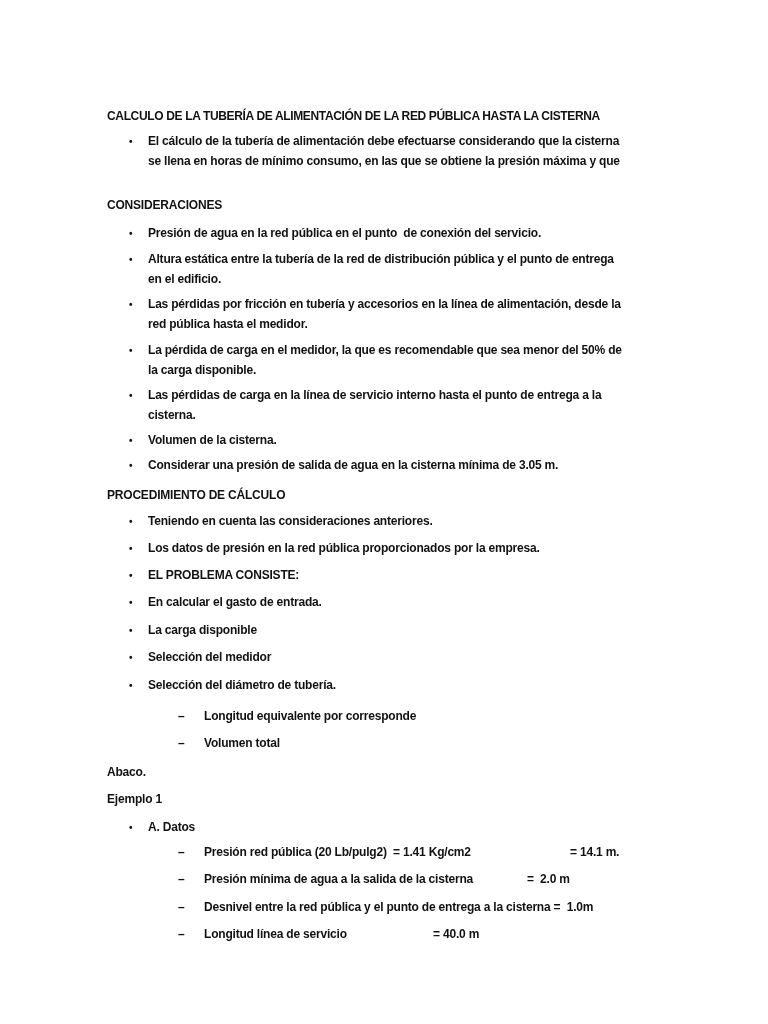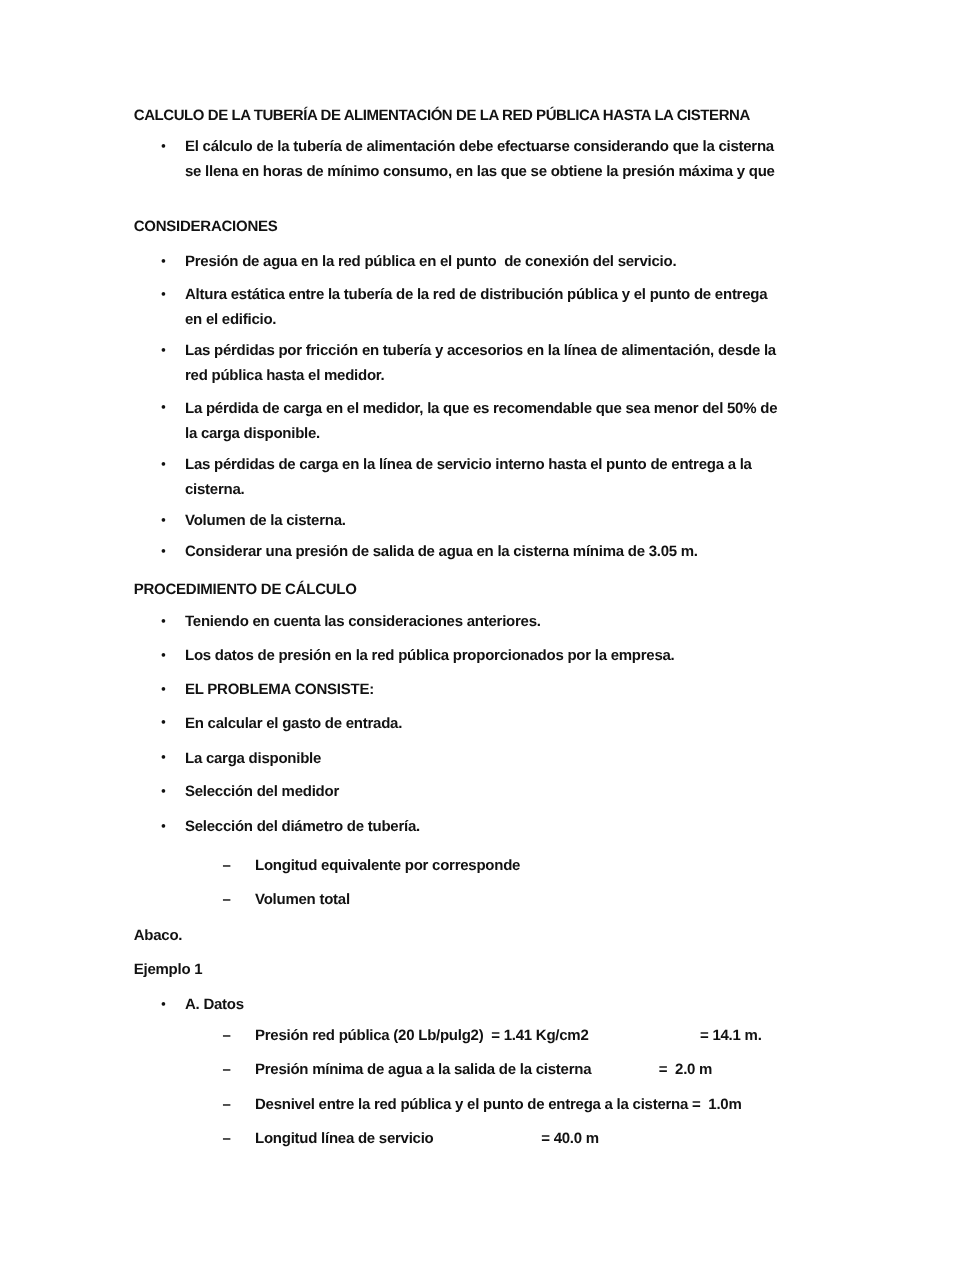--- a/index.html
+++ b/index.html
@@ -7,21 +7,21 @@
     position:relative;
     width:768px;height:1024px;
     background:#ffffff;
     overflow:hidden;
     font-family:"Liberation Sans","DejaVu Sans",sans-serif;
     font-weight:700;
     font-size:12px;
     letter-spacing:-0.2px;
     color:#121212;
   }
-  .ln{position:absolute;white-space:pre;line-height:14px;}
+  .ln{position:absolute;white-space:pre;line-height:14px;margin-top:24px;}
   .x-h{left:107px;}          
   .x-b{left:148px;}          
   .x-d{left:204px;}          
   .title{letter-spacing:-0.35px;}
   .mk{position:absolute;top:0;}
   .mb{left:-19px;font-size:10px;top:1px;}   
   .md{left:-26px;}                           
   .val{position:absolute;top:0;}
 </style>
 </head>
@@ -65,21 +65,21 @@
   <div class="ln x-b" style="top:654px"><span class="mk mb">•</span><span>Selección del diámetro de tubería.</span></div>
 
   <div class="ln x-d" style="top:685px"><span class="mk md">–</span><span>Longitud equivalente por corresponde</span></div>
   <div class="ln x-d" style="top:712px"><span class="mk md">–</span><span>Volumen total</span></div>
 
   <div class="ln x-h" style="top:741px">Abaco.</div>
   <div class="ln x-h" style="top:768px">Ejemplo 1</div>
 
   <div class="ln x-b" style="top:796px"><span class="mk mb">•</span><span>A. Datos</span></div>
 
-  <div class="ln x-d" style="top:821px"><span class="mk md">–</span><span>Presión red pública (20 Lb/pulg2)  = 1.41 Kg/cm2</span><span class="val" style="left:356px">= 14.1 m.</span></div>
+  <div class="ln x-d" style="top:821px"><span class="mk md">–</span><span>Presión red pública (20 Lb/pulg2)  = 1.41 Kg/cm2</span><span class="val" style="left:366px">= 14.1 m.</span></div>
 
   <div class="ln x-d" style="top:848px"><span class="mk md">–</span><span>Presión mínima de agua a la salida de la cisterna</span><span class="val" style="left:323px">=  2.0 m</span></div>
 
   <div class="ln x-d" style="top:876px"><span class="mk md">–</span><span>Desnivel entre la red pública y el punto de entrega a la cisterna =  1.0m</span></div>
 
   <div class="ln x-d" style="top:903px"><span class="mk md">–</span><span>Longitud línea de servicio</span><span class="val" style="left:229px">= 40.0 m</span></div>
 
 </div>
 
 </body></html>

